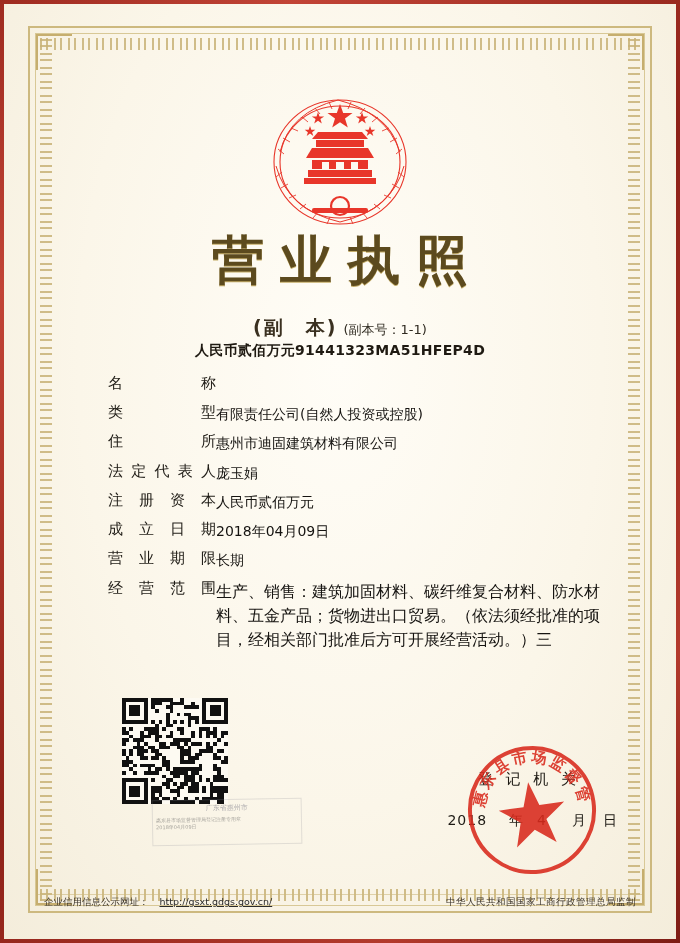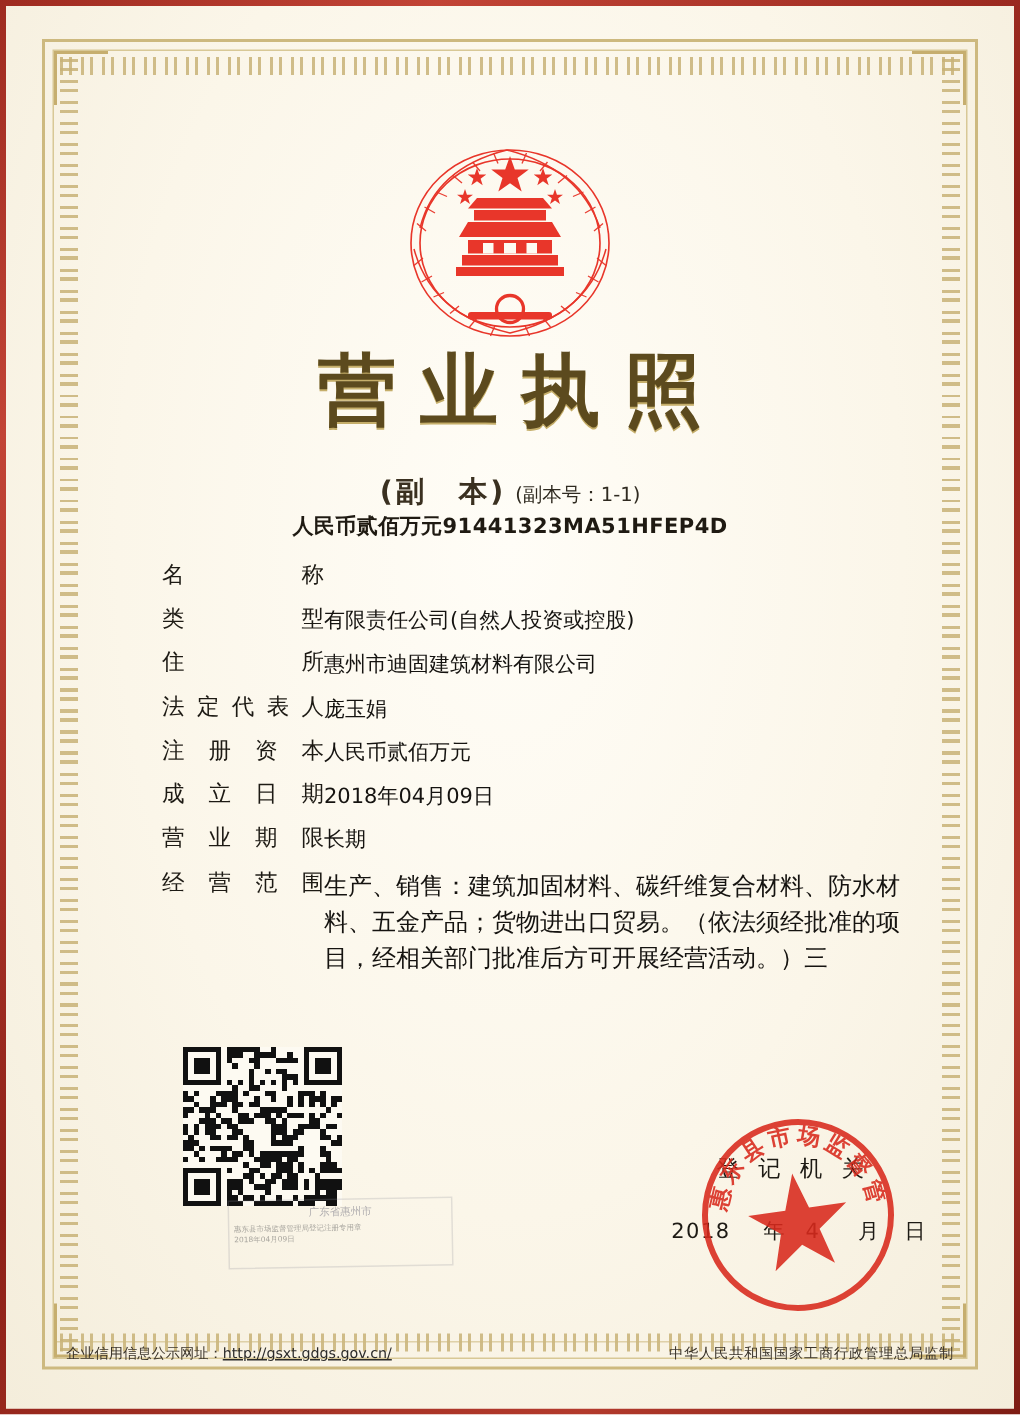--- a/index.html
+++ b/index.html
@@ -287,21 +287,21 @@
     justify-content: space-between;
     align-items: baseline;
     font-family: "DejaVu Sans", "Liberation Sans", sans-serif;
     font-size: 9.5px;
     color: #3a332a;
   }
   .footer-left { letter-spacing: 0; }
   .footer-url {
     color: #2b2b2b;
     text-decoration: underline;
-    margin-left: 0;
+    margin-left: 11px;
   }
   .footer-right { letter-spacing: 0.5px; }
 
   .footer-divider {
     position: absolute;
     bottom: 44px;
     left: 34px;
     right: 34px;
     height: 1px;
     background: #cdb97f;

